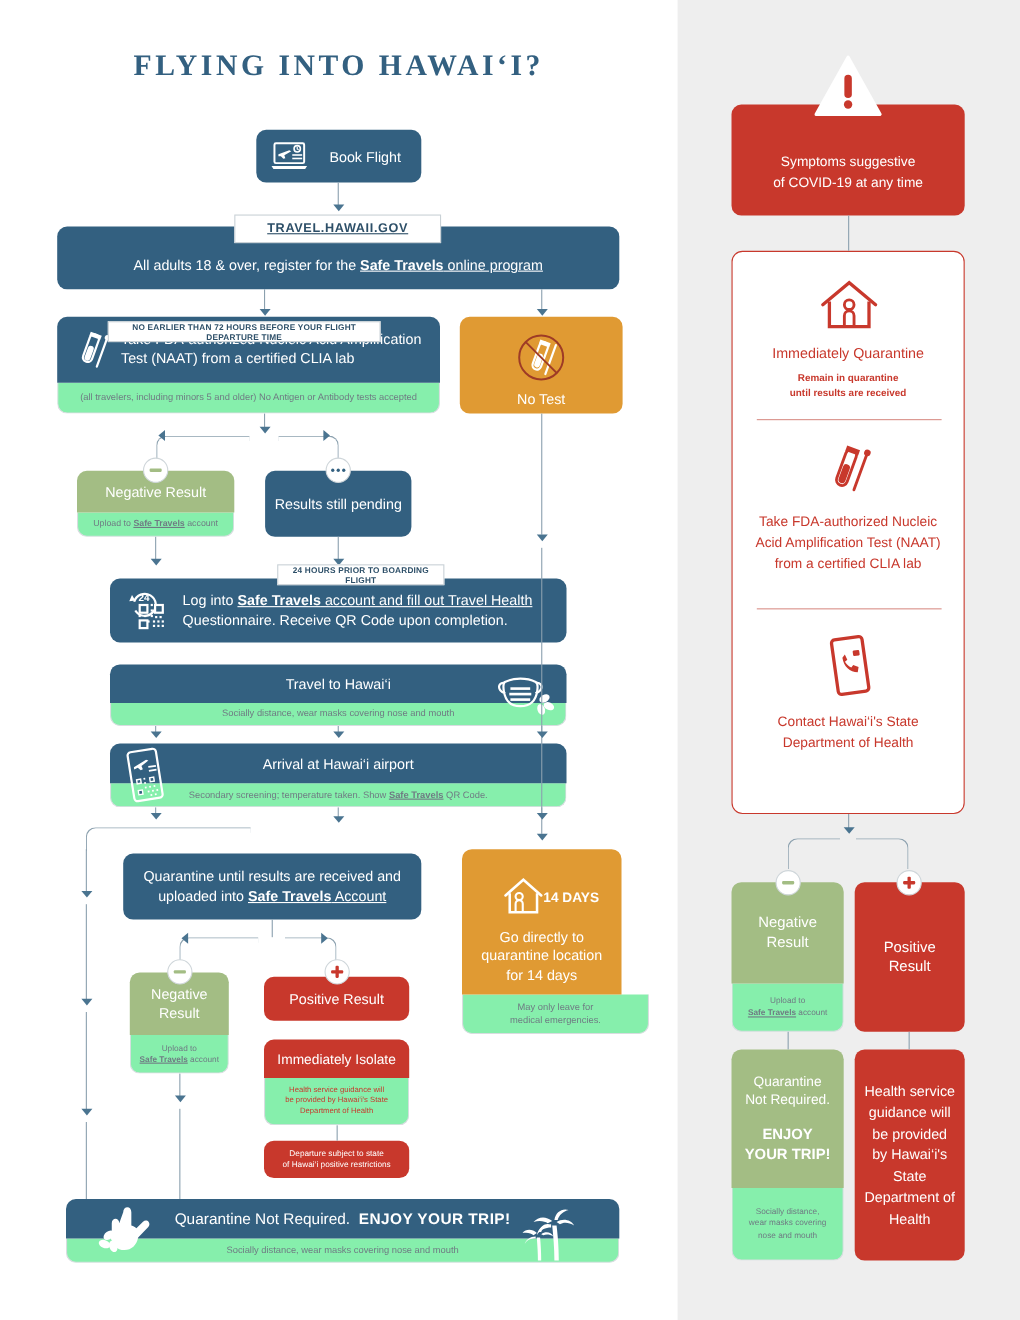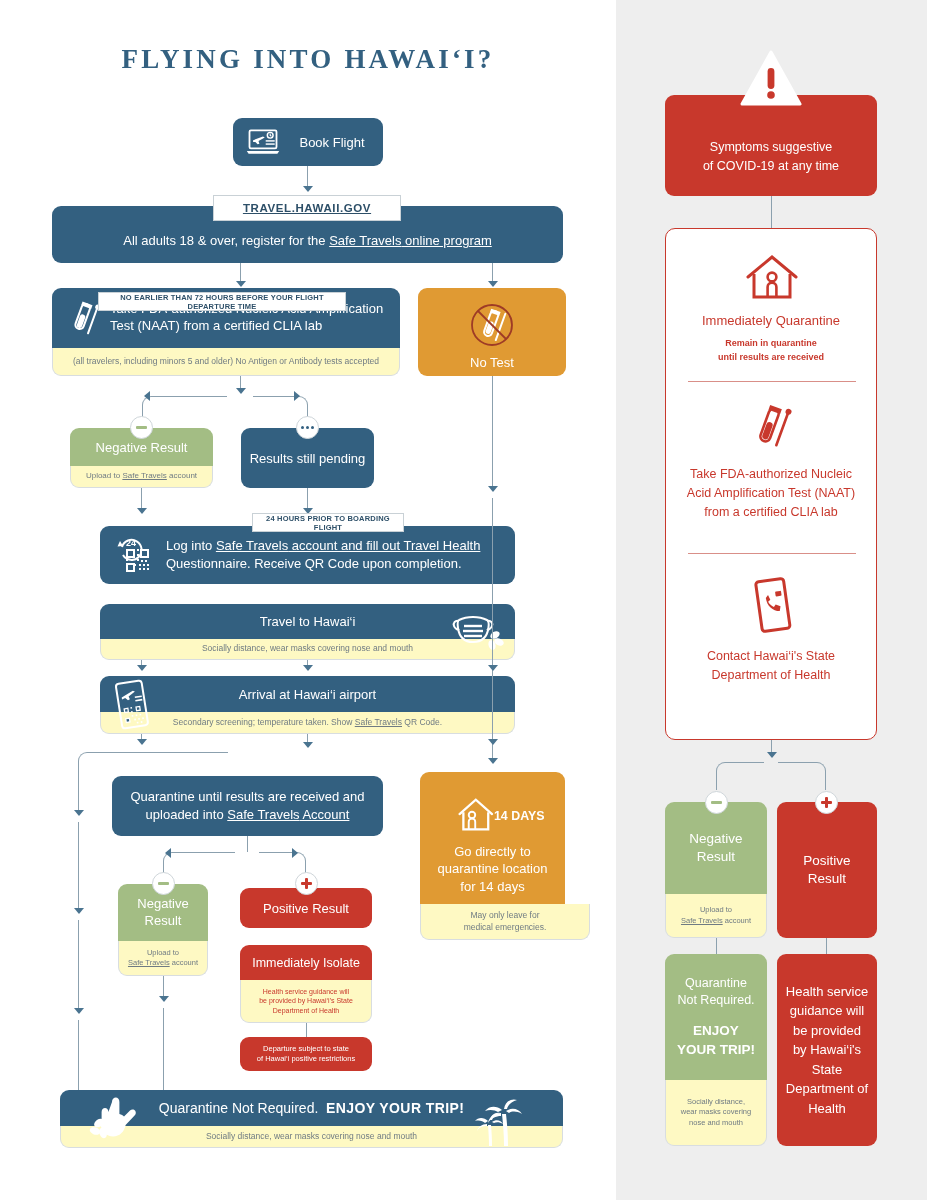--- a/index.html
+++ b/index.html
@@ -35,41 +35,41 @@
   
   .node { position: absolute; border-radius: 9px; }
   .node .head {
     border-radius: 9px;
     display: flex; align-items: center; justify-content: center;
     text-align: center;
     color: #ffffff;
     position: relative;
   }
   .node .sub {
-    background: #fef9c3;
+    background: #86efac;
     color: #6f7b83;
     font-size: 8.5px;
     text-align: center;
     display: flex; align-items: center; justify-content: center;
     border-radius: 0 0 9px 9px;
     border: 1px solid #d8dde0;
     border-top: none;
     line-height: 1.35;
     padding: 0 6px;
   }
   .blue   { background: #336080; }
   .green  { background: #a3bd84; }
   .red    { background: #c8382c; }
   .orange { background: #e09a33; }
 
   .head.blue, .head.green, .head.red, .head.orange { }
 
   .split .head { border-radius: 9px 9px 0 0; }
 
-  b.u { font-weight: normal; text-decoration: underline; text-align: center; }
+  b.u { font-weight: bold; text-decoration: underline; text-align: center; }
   .sub b.u { color: #6f7b83; }
 
   
   .pill {
     position: absolute;
     background: #ffffff;
     border: 1px solid #c9d1d6;
     display: flex; align-items: center; justify-content: center;
     text-align: center;
     font-weight: bold;

